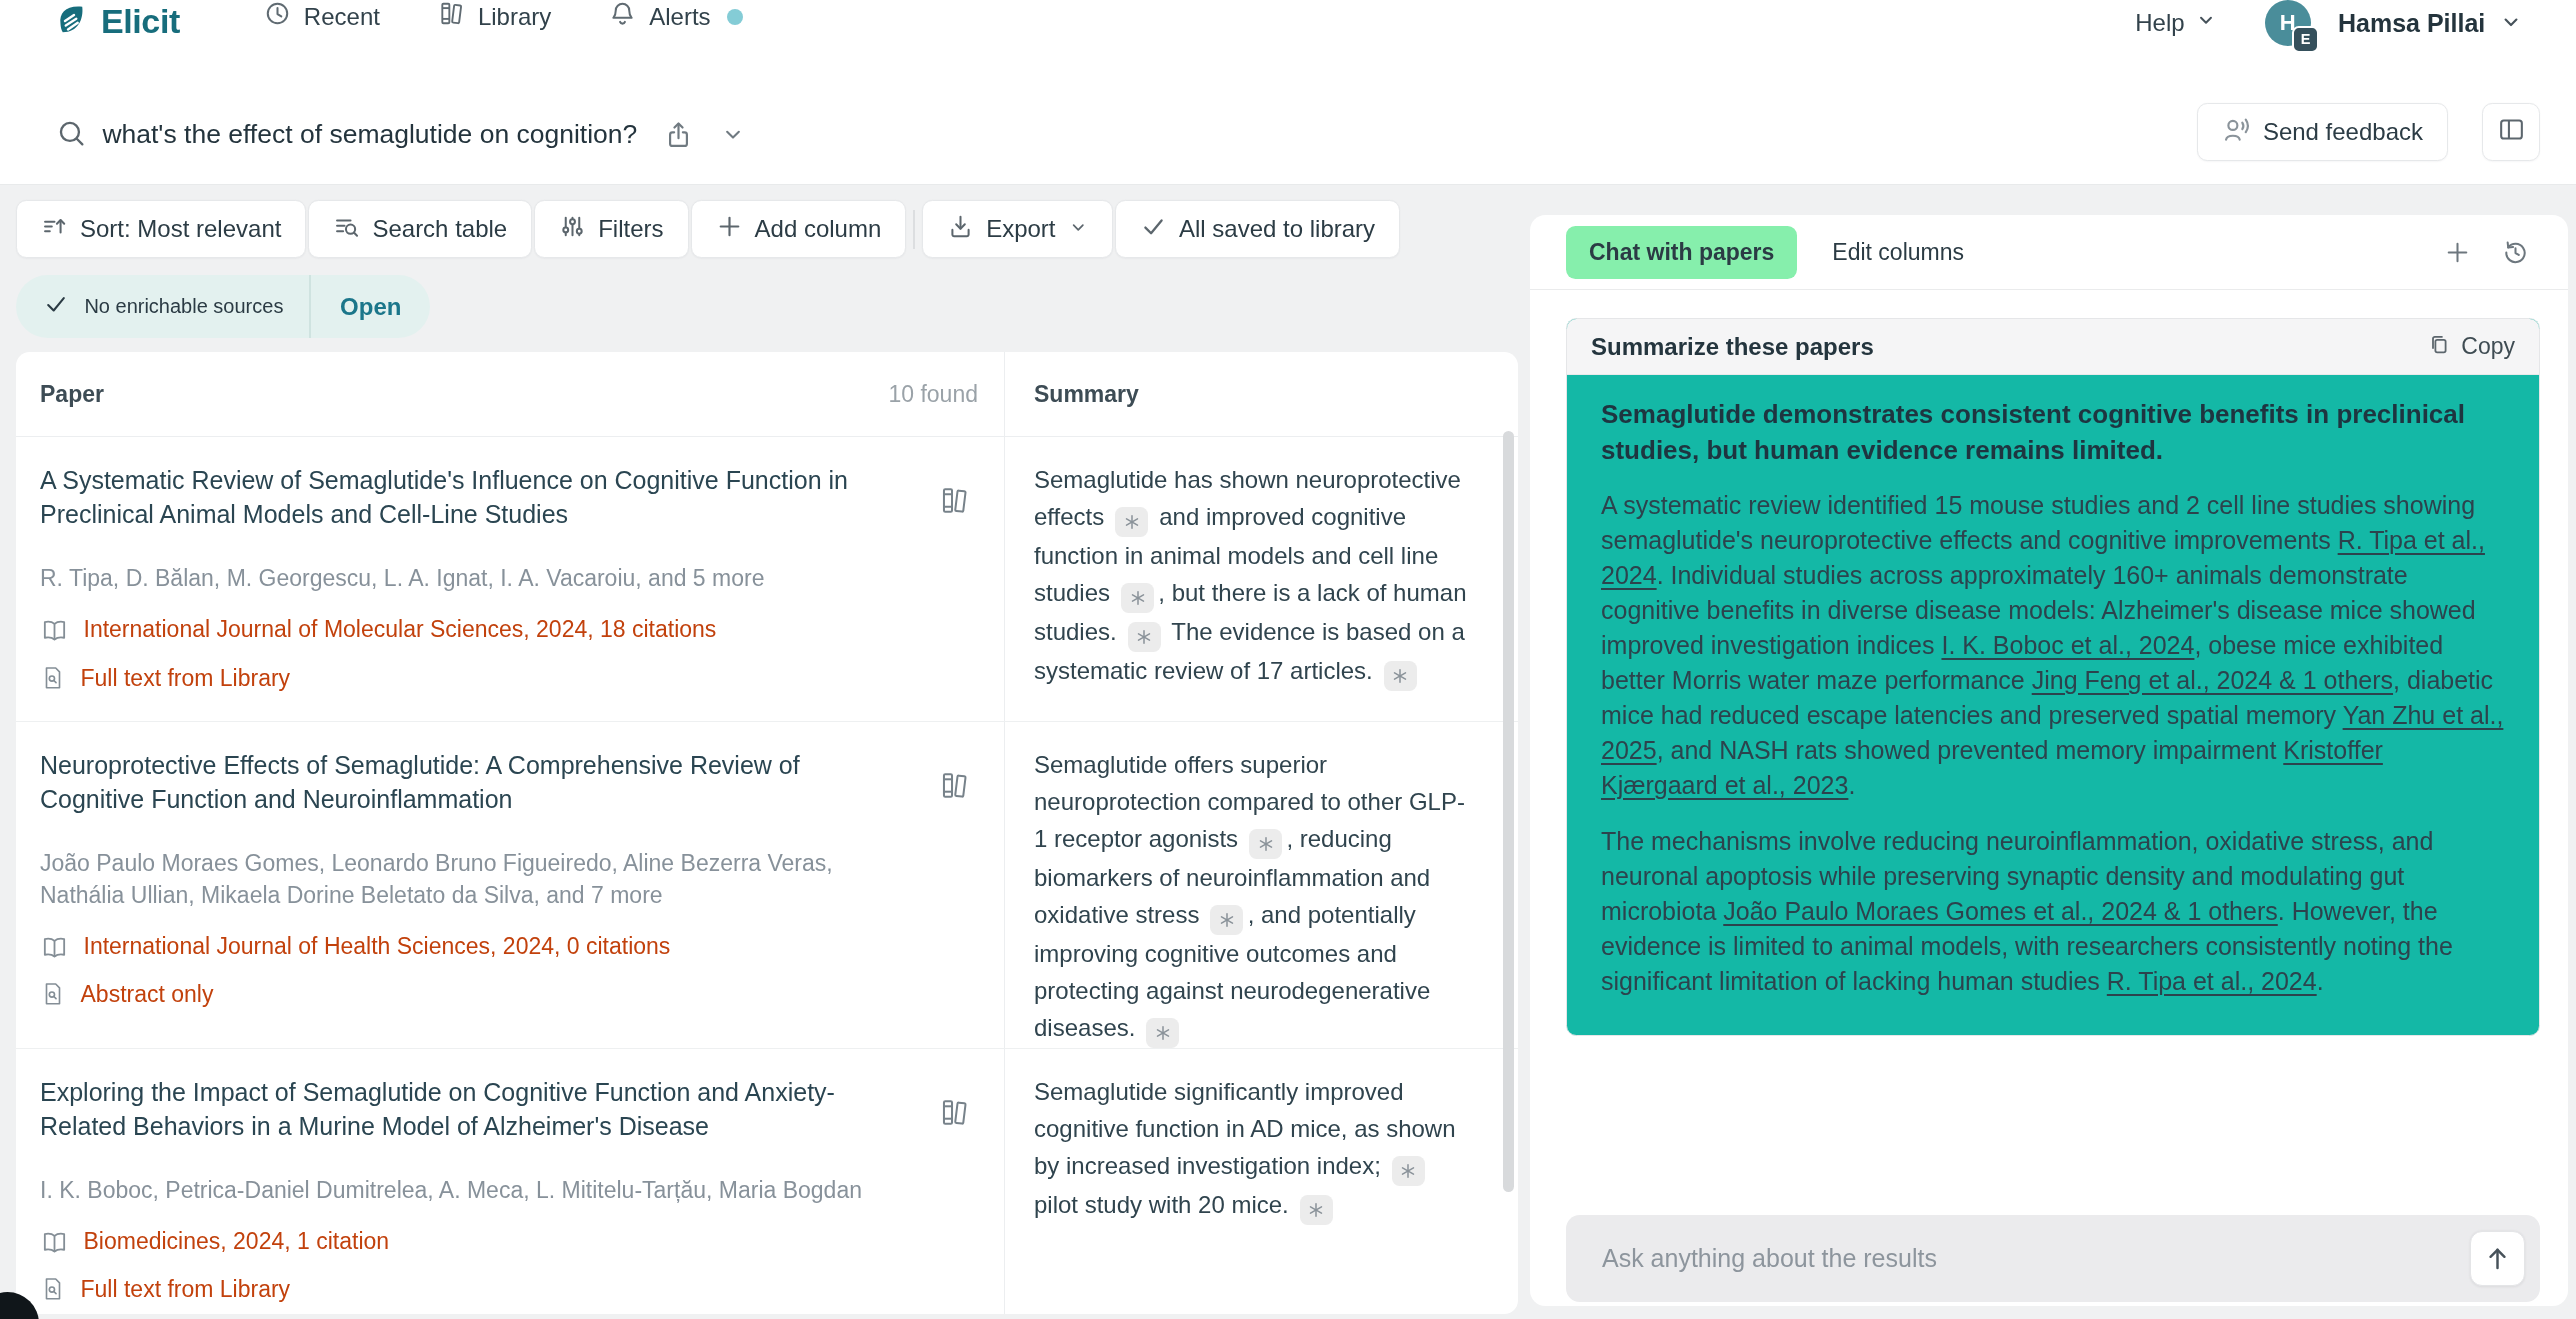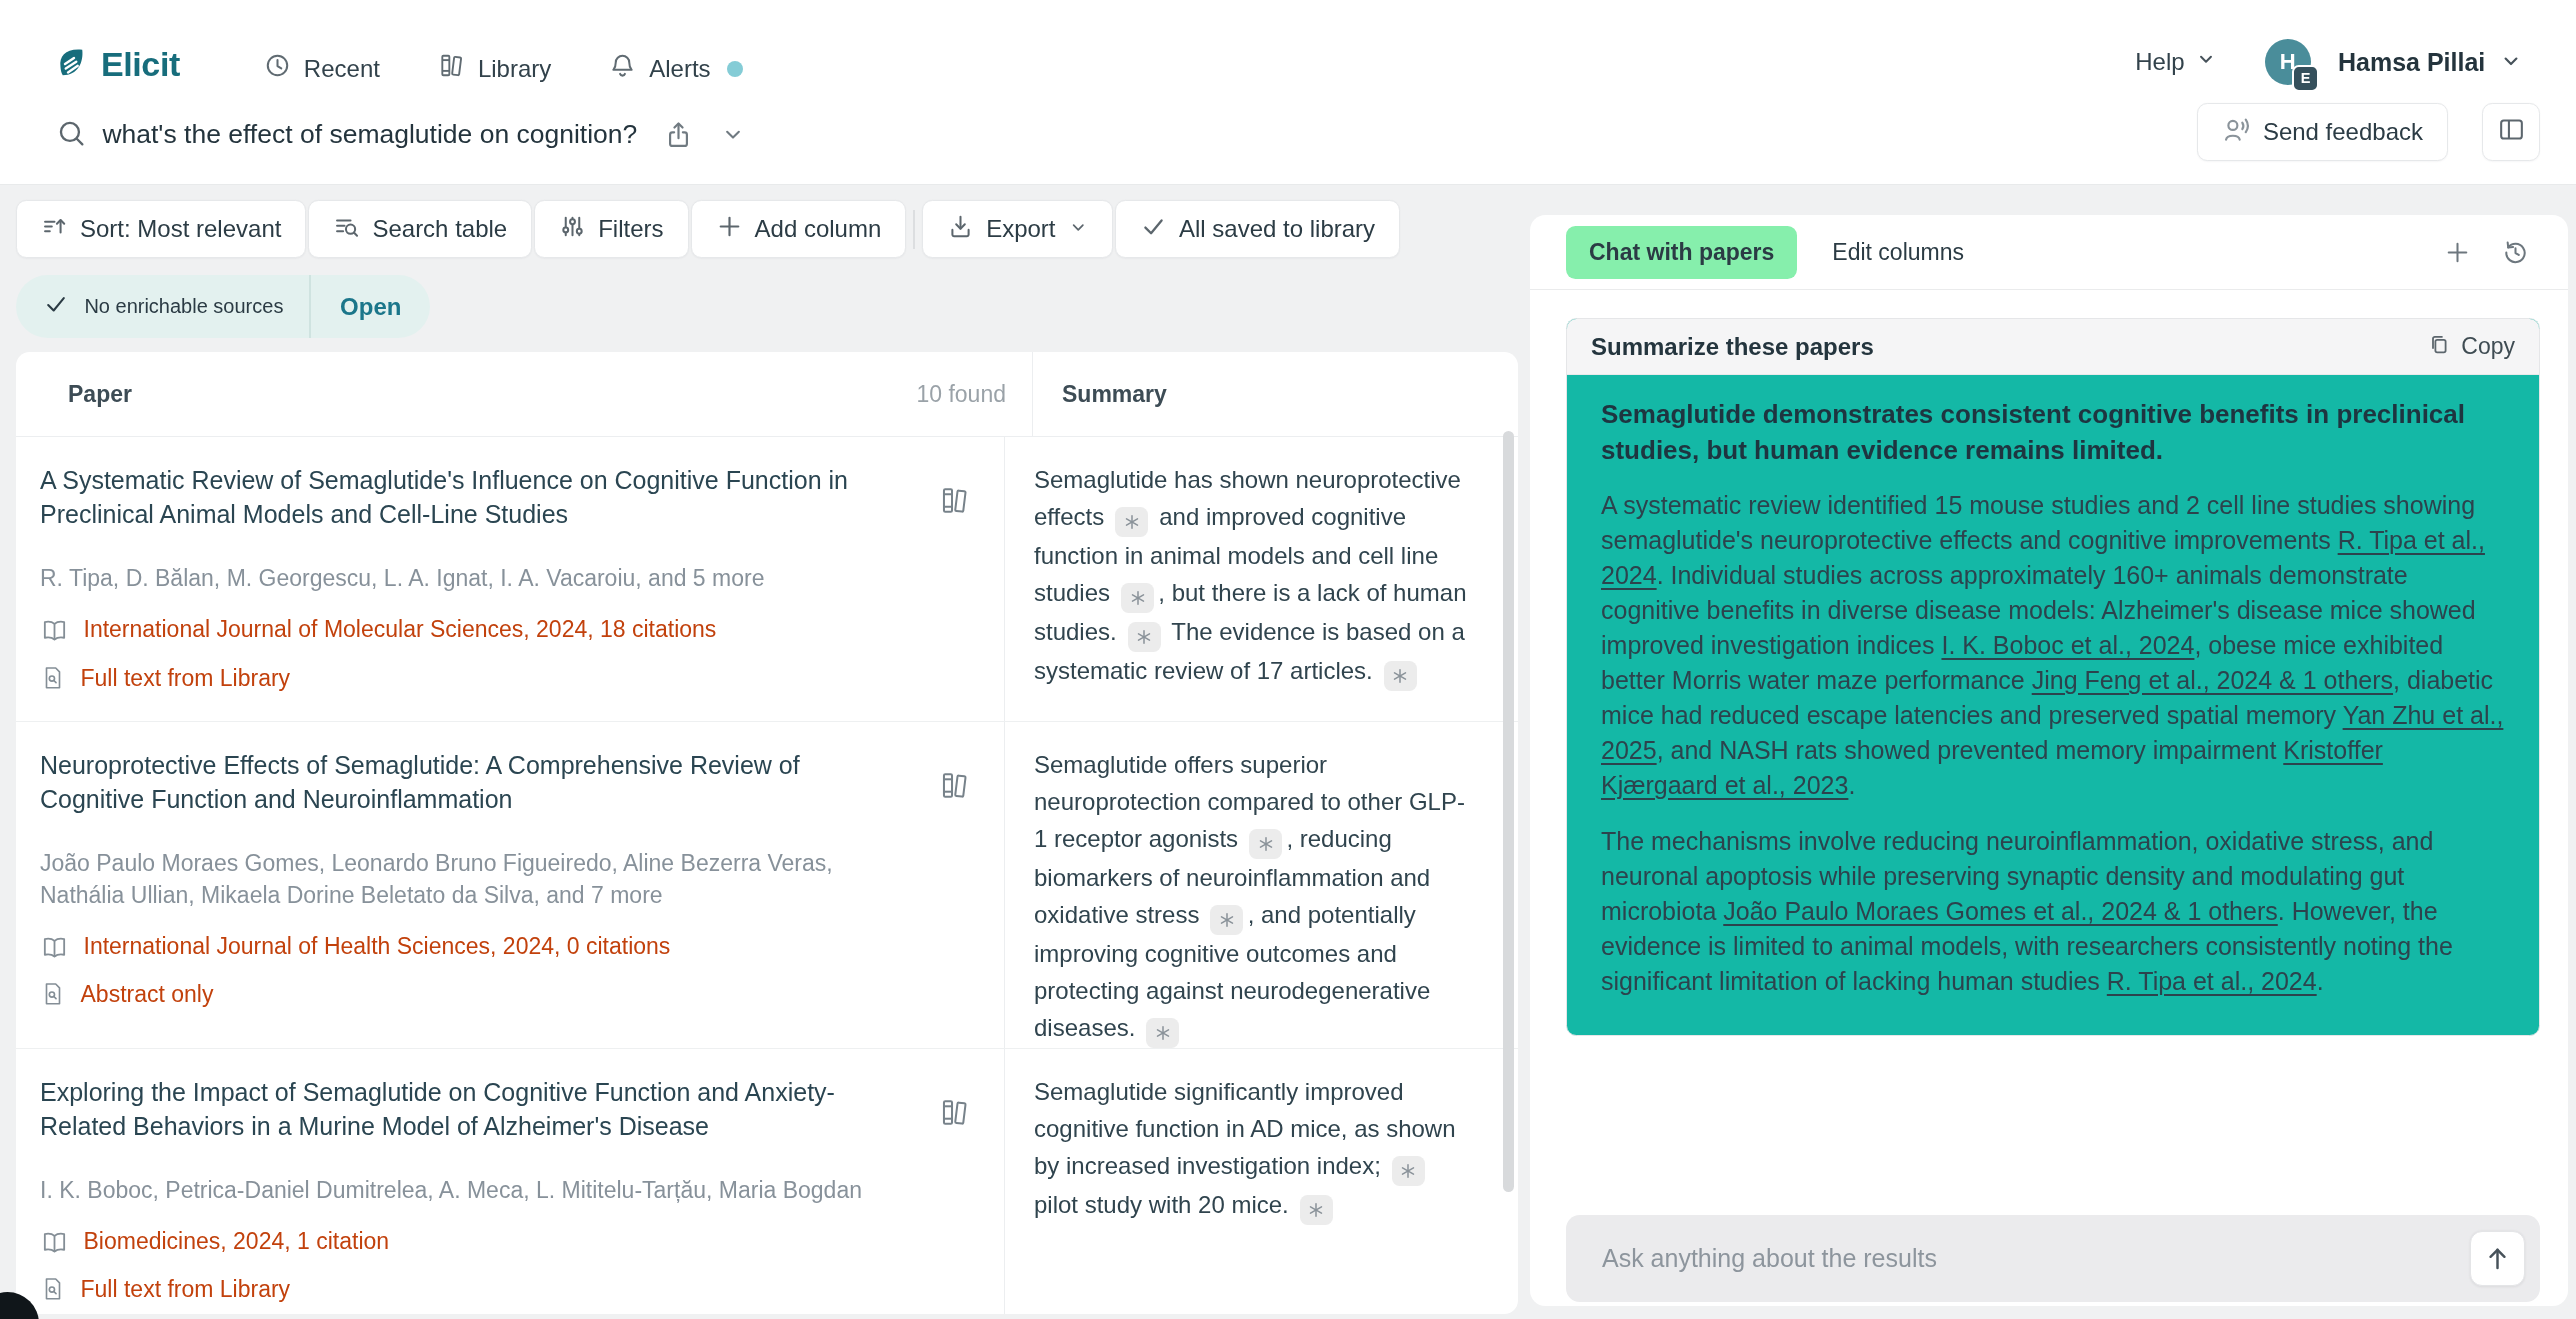--- a/index.html
+++ b/index.html
@@ -2,21 +2,21 @@
 <html style="font-size:13.7px"><head>
 <meta charset="utf-8">
 <style>
   * { margin:0; padding:0; box-sizing:border-box; }
   html,body { width:2576px; height:1320px; overflow:hidden; }
   body { font-family:"Liberation Sans", sans-serif; background:#f0f1f2; color:#2c414c; position:relative; }
   .page { position:absolute; inset:0; }
 
   
   .header-white { position:absolute; top:0; left:0; width:2576px; height:185px; background:#ffffff; border-bottom:0.9px solid #e8eaeb; }
-  .topbar { position:absolute; top:0; left:0; right:0; height:85px; display:flex; align-items:flex-end; padding:0 53px; }
+  .topbar { position:absolute; top:0; left:0; right:0; height:85px; display:flex; align-items:flex-start; padding:0 53px; }
   .brand { display:flex; align-items:center; gap:12px; }
   .brand-name { font-size:34px; font-weight:700; color:#176d7c; letter-spacing:-0.4px; }
   .mainnav { display:flex; align-items:center; gap:58px; margin-left:84px; }
   .nav-item { display:flex; align-items:center; gap:13px; font-size:24px; font-weight:500; color:#32424b; cursor:pointer; }
   .nav-item svg { stroke:#606b72; }
   .alert-dot { width:16px; height:16px; border-radius:50%; background:#84ccd6; margin-left:3.4px; }
   .top-right { margin-left:auto; display:flex; align-items:center; gap:13.7px; }
   .help { display:flex; align-items:center; gap:10.3px; font-size:24px; font-weight:500; color:#32424b; margin-right:34px; cursor:pointer; }
   .avatar-wrap { position:relative; width:46px; height:46px; margin-right:13.7px; }
   .avatar { width:46px; height:46px; border-radius:50%; background:#4a8d9a; color:#fff; font-size:22px; font-weight:700; display:flex; align-items:center; justify-content:center; }
@@ -36,21 +36,21 @@
 
   
   .banner { position:absolute; top:275px; left:16px; height:63px; display:flex; align-items:stretch; background:#e3f1ef; border-radius:32px; overflow:hidden; }
   .banner-main { display:flex; align-items:center; gap:15.4px; padding:0 26px 0 27px; font-size:20px; font-weight:500; color:#2b3b44; }
   .banner-sep { width:1.7px; background:#cfe3e0; }
   .banner-open { display:flex; align-items:center; padding:0 29px; font-size:24px; font-weight:600; color:#1b768a; cursor:pointer; }
 
   
   .table-card { position:absolute; left:16px; top:352px; width:1502px; height:962px; background:#fff; border-radius:13.7px; overflow:hidden; }
   .thead { height:85px; border-bottom:0.9px solid #eceef0; display:flex; }
-  .th-paper { width:989px; border-right:0.9px solid #eceef0; display:flex; align-items:center; padding:0 26px 0 24px; font-size:23px; font-weight:600; color:#3d4c55;margin-left:28px; }
+  .th-paper { width:989px; border-right:0.9px solid #eceef0; display:flex; align-items:center; padding:0 26px 0 24px; font-size:23px; font-weight:600; color:#3d4c55; }
   .th-found { margin-left:auto; font-size:23px; font-weight:400; color:#9aa2a8; }
   .th-sum { flex:1; display:flex; align-items:center; padding-left:29px; font-size:23px; font-weight:600; color:#3d4c55; }
   .row { display:flex; border-bottom:0.9px solid #eef0f1; }
   .row:nth-child(1) { min-height:272px; } .row:nth-child(2) { min-height:299px; } .row:nth-child(3) { min-height:254px; } .row:nth-child(4) { min-height:103px; }
   .cell-paper { width:989px; border-right:0.9px solid #eceef0; position:relative; padding:26px 103px 24px 24px; }
   .p-title { font-size:25px; font-weight:500; color:#2a4551; line-height:34px; max-width:863px; cursor:pointer; }
   .row-books { position:absolute; right:34px; top:48px; cursor:pointer; }
   .authors { margin-top:31px; font-size:23px; color:#87919a; line-height:32px; max-width:863px; }
   .meta { margin-top:22px; display:flex; align-items:flex-start; gap:14.5px; font-size:23px; color:#c2410c; }
   .meta + .meta { margin-top:13.7px; }

